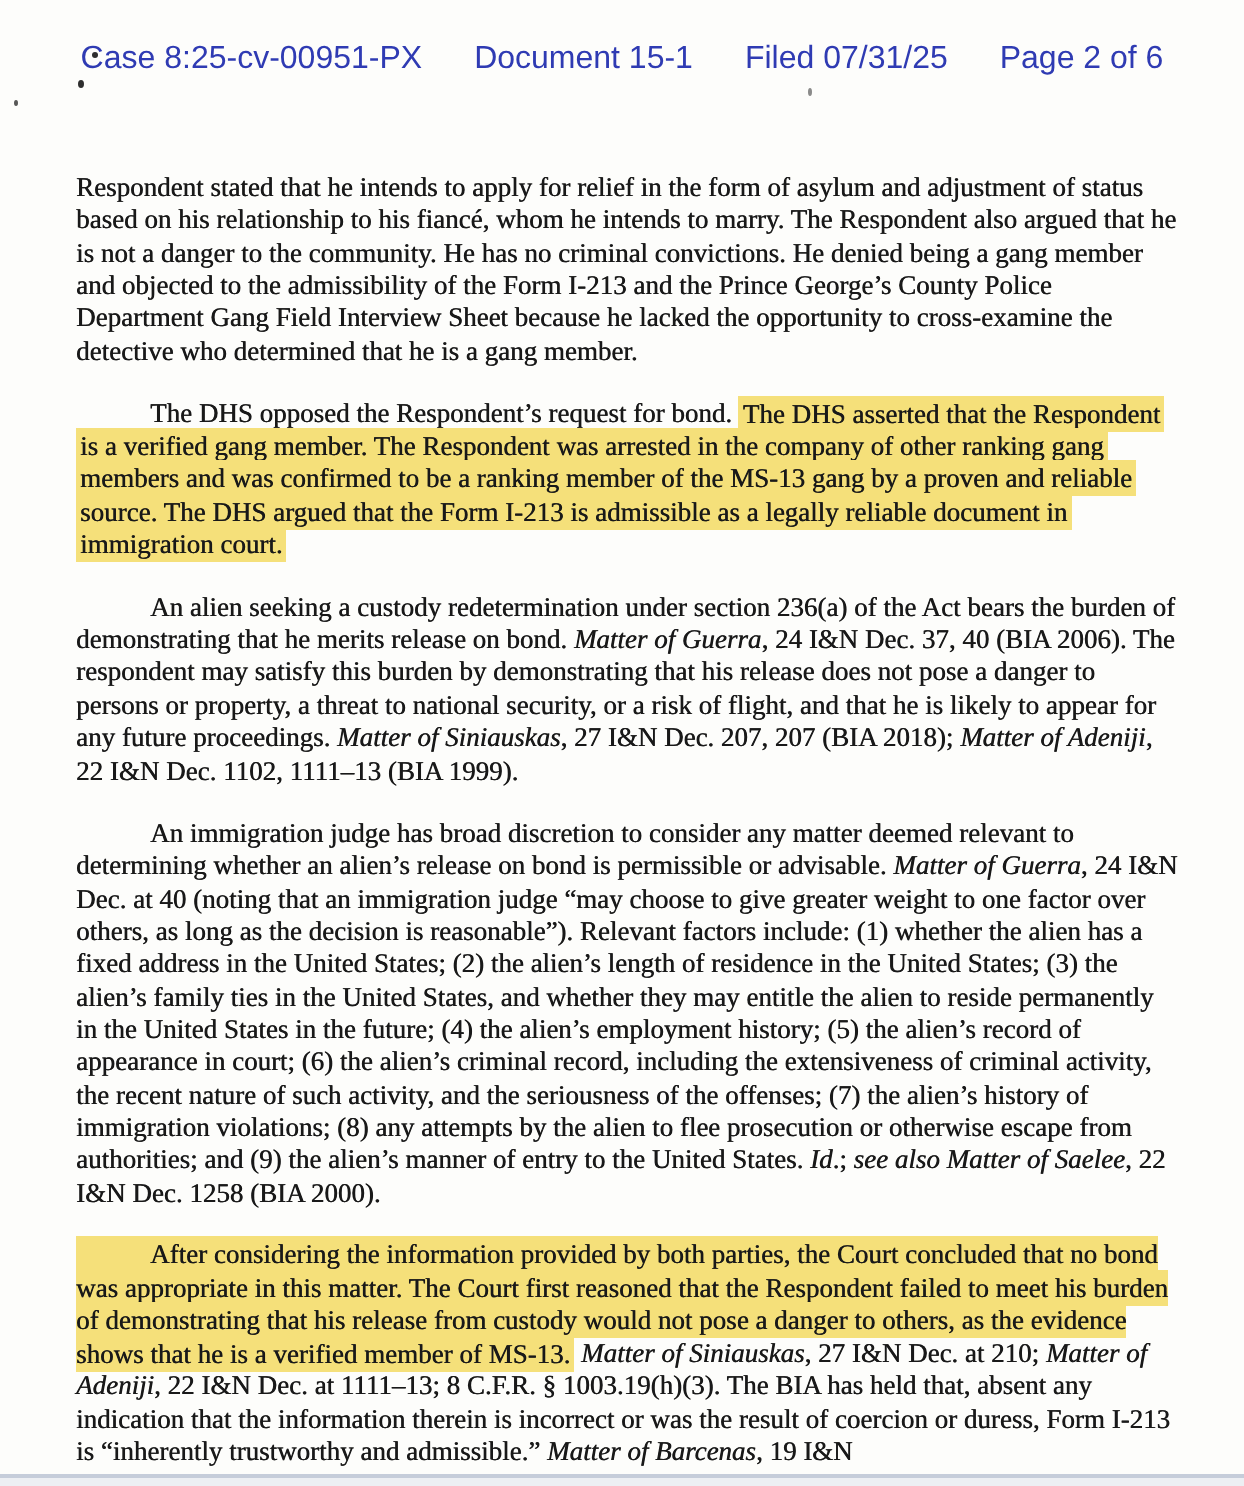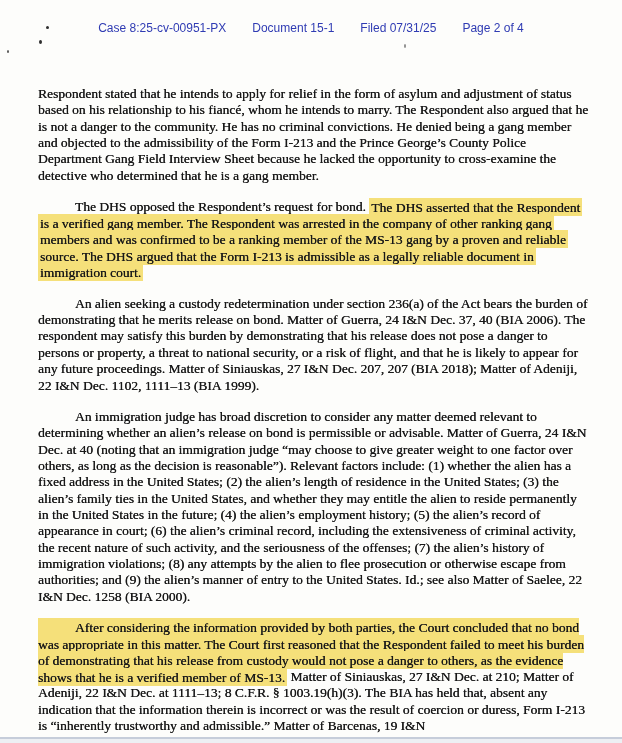--- a/index.html
+++ b/index.html
@@ -12,38 +12,38 @@
   }
   .stamp {
     position: absolute;
     top: 21px;
     left: 0;
     right: 0;
     display: flex;
     justify-content: center;
     gap: 26px;
     font-family: "Liberation Sans", sans-serif;
-    font-size: 12px;
+    font-size: 16px;
     color: var(--header-text, #2f3bb3);
     white-space: nowrap;
   }
   .body-text {
     position: absolute;
     left: 38px;
     top: 86px;
     width: 551px;
     font-family: "Liberation Serif", serif;
     font-size: 13.5px;
     line-height: 16.35px;
     color: var(--body-text, #191919);
     text-shadow: 0.25px 0 currentColor;
   }
   .para { margin: 0 0 15px 0; }
   .para.indent { text-indent: 37px; }
-  .it { }
+  .it { font-style: italic; }
   .hl {
     background: var(--highlight, #f5e07a);
     padding: 1.5px 2px;
     -webkit-box-decoration-break: clone;
     box-decoration-break: clone;
   }
   .pad {
     padding-left: 37px;
     -webkit-box-decoration-break: slice;
     box-decoration-break: slice;
@@ -64,21 +64,21 @@
   }
 </style>
 </head>
 <body>
 
 <div class="viewport">
   <div class="stamp">
     <span>Case 8:25-cv-00951-PX</span>
     <span>Document 15-1</span>
     <span>Filed 07/31/25</span>
-    <span>Page 2 of 4</span>
+    <span>Page 2 of 6</span>
   </div>
 
   <div class="speck s1"></div>
   <div class="speck s2"></div>
   <div class="speck s3"></div>
   <div class="speck s4"></div>
 
   <div class="body-text">
       <p class="para"><span>Respondent stated that he intends to apply for relief in the form of asylum and adjustment of status based on his relationship to his fiancé, whom he intends to marry. The Respondent also argued that he is not a danger to the community. He has no criminal convictions. He denied being a gang member and objected to the admissibility of the Form I-213 and the Prince George’s County Police Department Gang Field Interview Sheet because he lacked the opportunity to cross-examine the detective who determined that he is a gang member.</span></p>
       <p class="para indent"><span>The DHS opposed the Respondent’s request for bond. </span><span class="hl">The DHS asserted that the Respondent is a verified gang member. The Respondent was arrested in the company of other ranking gang members and was confirmed to be a ranking member of the MS-13 gang by a proven and reliable source. The DHS argued that the Form I-213 is admissible as a legally reliable document in immigration court.</span></p>

